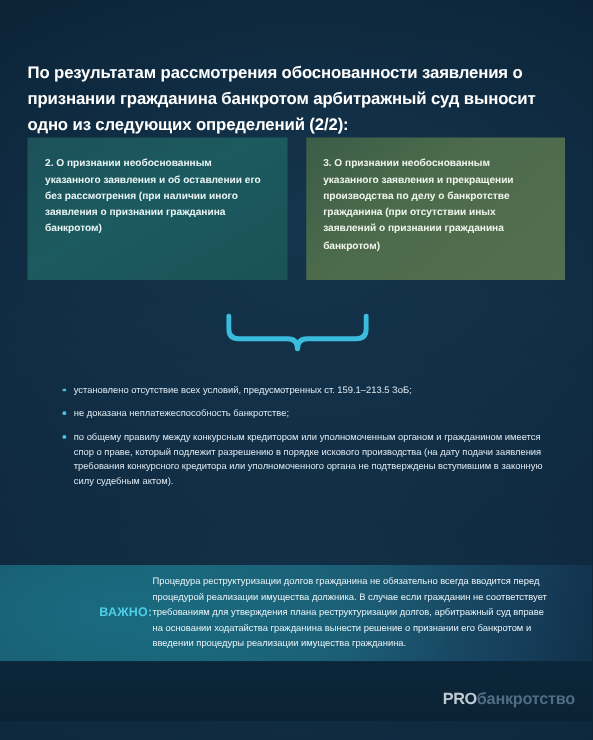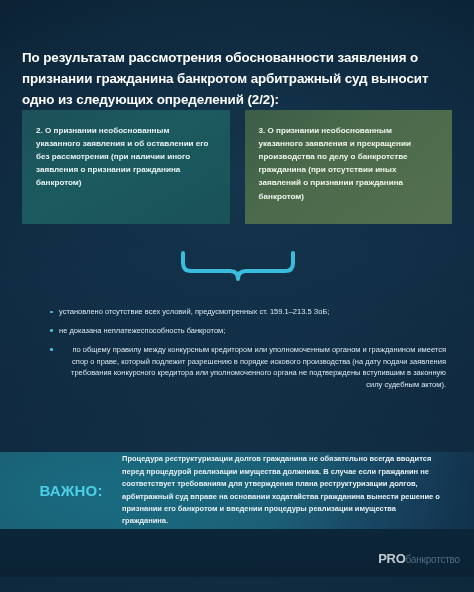--- a/index.html
+++ b/index.html
@@ -103,21 +103,21 @@
     position: relative;
     padding-left: 9px;
     margin-bottom: 7px;
     color: #dce7ef;
     font-size: 7.5px;
     font-weight: 400;
     line-height: 1.58;
     white-space: pre-line;
   }
 
-  .bullet:last-child { margin-bottom: 0; text-align: right; }
+  .bullet:last-child { margin-bottom: 0; }
 
   .bullet::before {
     content: "";
     position: absolute;
     left: 0;
     top: 4.5px;
     width: 2.6px;
     height: 2.6px;
     background: #49c2e0;
     border-radius: 50%;
@@ -133,34 +133,34 @@
     background:
       radial-gradient(ellipse 340px 120px at 22% 50%, #1a6b80 0%, rgba(26,107,128,0) 78%),
       linear-gradient(100deg, #18576b 0%, #1a6277 28%, #1c5a72 58%, #163f5c 86%, #11314a 100%);
     display: flex;
     align-items: center;
   }
 
   .important-label {
     flex: 0 0 auto;
     width: 122px;
-    text-align: center;
+    text-align: right;
     color: #4ecfe8;
-    font-size: 15px;
+    font-size: 10px;
     font-weight: 700;
     letter-spacing: 0.2px;
     padding-left: 20px;
   }
 
   .important-text {
     flex: 1 1 auto;
     padding-right: 30px;
     color: #e7f1f6;
     font-size: 7.5px;
-    font-weight: 700;
+    font-weight: 400;
     line-height: 1.66;
     white-space: pre-line;
   }
 
   
   .footer {
     position: absolute;
     left: 0;
     top: 529px;
     width: 474px;
@@ -179,22 +179,22 @@
 
   .logo-pro {
     color: #cfd9e0;
     font-size: 13px;
     font-weight: 700;
     letter-spacing: -0.3px;
   }
 
   .logo-word {
     color: #56728a;
-    font-size: 10px;
-    font-weight: 400;
+    font-size: 13px;
+    font-weight: 700;
     letter-spacing: -0.2px;
   }
 </style>
 </head>
 <body>
 
 <div class="poster">
 
   <div class="header">
     <h1 class="header-title">По результатам рассмотрения обоснованности заявления о признании гражданина банкротом арбитражный суд выносит одно из следующих определений (2/2):</h1>
@@ -210,21 +210,21 @@
   </div>
 
   <div class="brace-wrap">
     <svg viewBox="0 0 114 32" fill="none" xmlns="http://www.w3.org/2000/svg">
       <path d="M2 3 V13 Q2 21 10 21 H49 Q57 21 57 29 Q57 21 65 21 H104 Q112 21 112 13 V3" stroke="#3cbcdc" stroke-width="4" stroke-linecap="round" stroke-linejoin="round"></path>
     </svg>
   </div>
 
   <div class="bullets">
     <div class="bullet">установлено отсутствие всех условий, предусмотренных ст. 159.1–213.5 ЗоБ;</div>
-    <div class="bullet">не доказана неплатежеспособность банкротом;</div>
+    <div class="bullet">не доказана неплатежеспособность банкротстве;</div>
     <div class="bullet">по общему правилу между конкурсным кредитором или уполномоченным органом и гражданином имеется спор о праве, который подлежит разрешению в порядке искового производства (на дату подачи заявления требования конкурсного кредитора или уполномоченного органа не подтверждены вступившим в законную силу судебным актом).</div>
   </div>
 
   <div class="important">
     <div class="important-label">ВАЖНО:</div>
     <div class="important-text">Процедура реструктуризации долгов гражданина не обязательно всегда вводится перед процедурой реализации имущества должника. В случае если гражданин не соответствует требованиям для утверждения плана реструктуризации долгов, арбитражный суд вправе на основании ходатайства гражданина вынести решение о признании его банкротом и введении процедуры реализации имущества гражданина.</div>
   </div>
 
   <div class="footer">
     <div class="logo">

